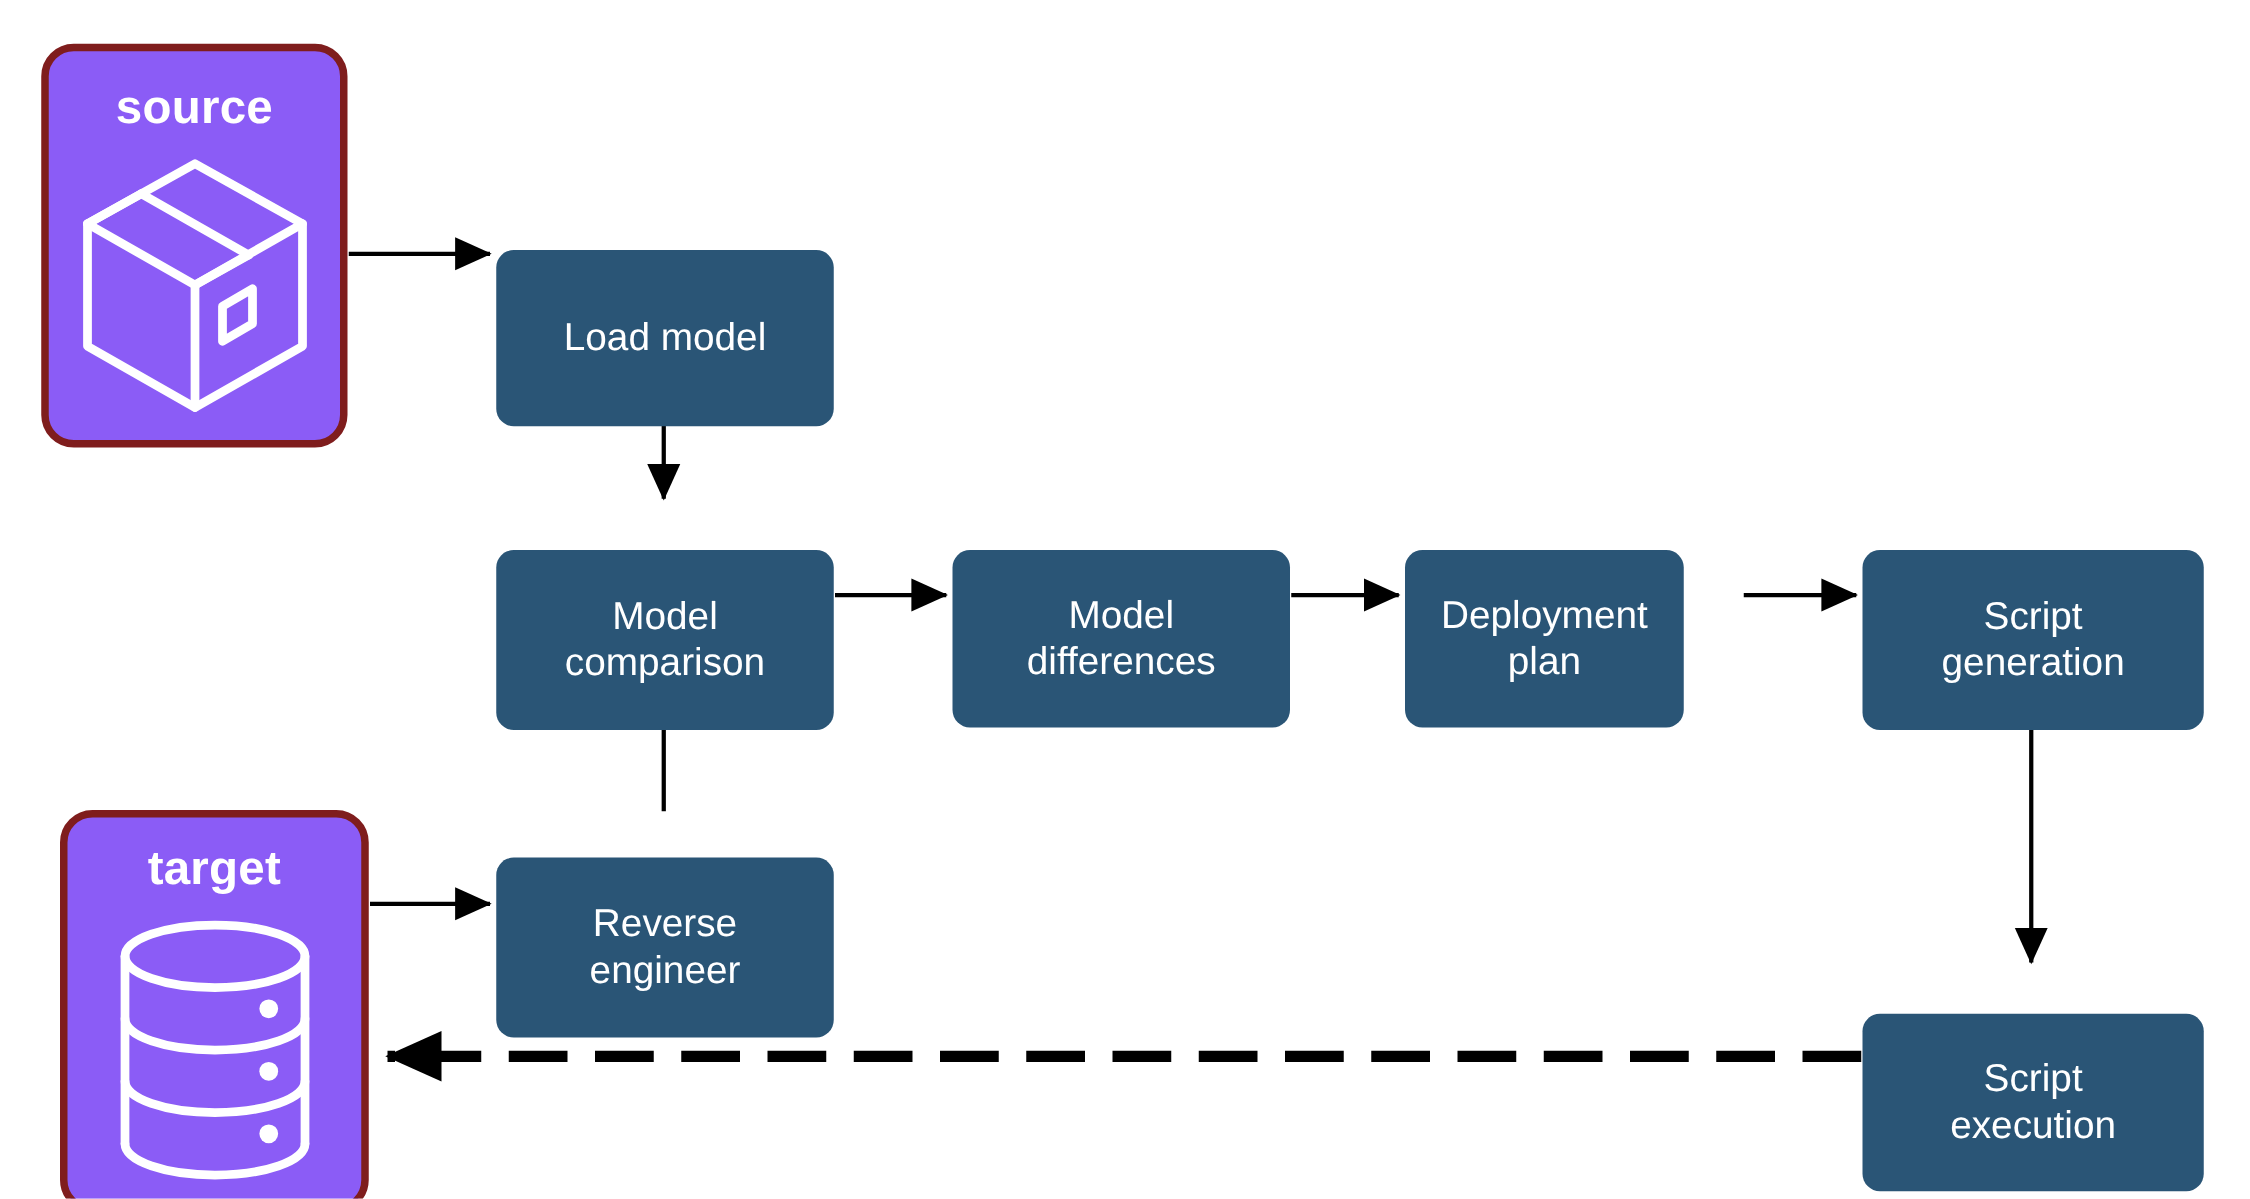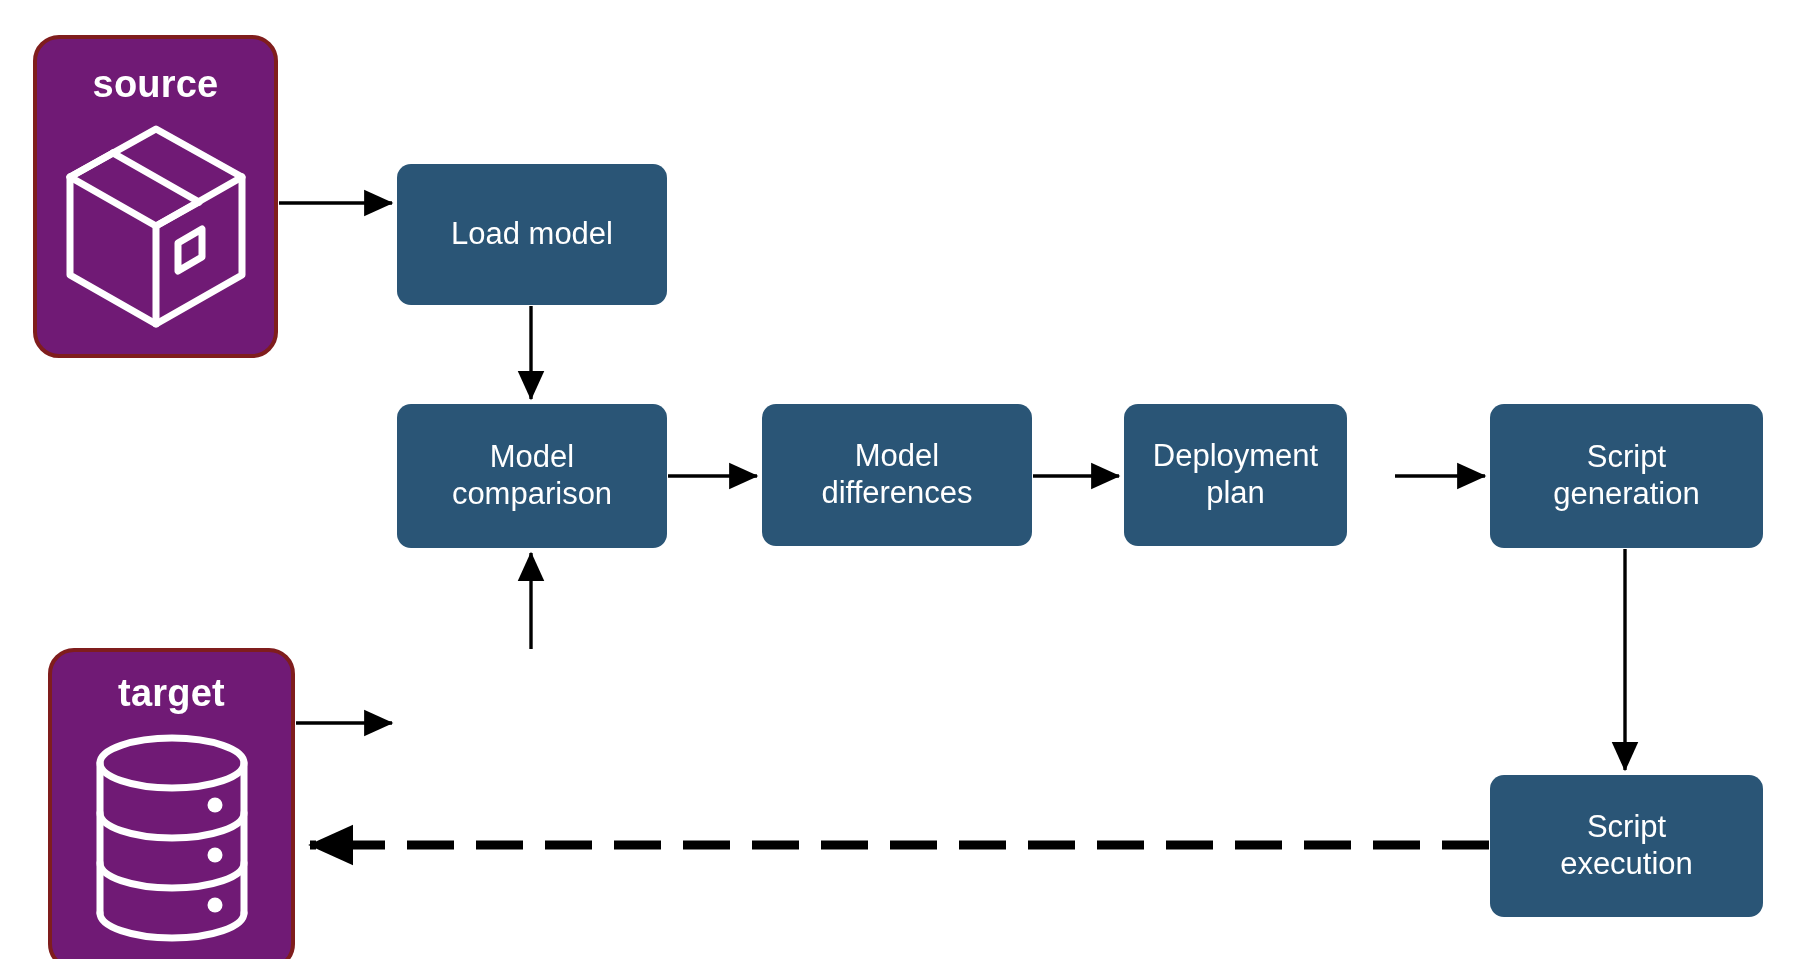--- a/index.html
+++ b/index.html
@@ -21,22 +21,22 @@
     position: absolute;
     left: 0;
     top: 0;
     width: 1800px;
     height: 959px;
     pointer-events: none;
   }
   .endpoint {
     position: absolute;
     border-radius: 26px;
-    background: #701a75;
-    border: 4px solid #7f1d1d;
+    background: #8b5cf6;
+    border: 6px solid #7f1d1d;
     box-sizing: border-box;
     display: flex;
     flex-direction: column;
     align-items: center;
   }
   .endpoint-label {
     color: #ffffff;
     font-weight: bold;
     font-size: 38px;
     letter-spacing: 0.2px;
@@ -52,20 +52,21 @@
     background: #2a5576;
     border-radius: 14px;
     display: flex;
     align-items: center;
     justify-content: center;
     text-align: center;
     color: #ffffff;
     font-size: 31px;
     line-height: 1.18;
     padding: 4px 10px;
+    margin-top: 36px;
   }
   .process-node span {
     display: block;
     white-space: pre-line;
   }
 </style>
 </head>
 <body>
 
 <div id="canvas">
@@ -152,19 +153,23 @@
   <div class="process-node" style="left:1124px; top:404px; width:223px; height:142px;">
     <span>Deployment
 plan</span>
   </div>
 
   <div class="process-node" style="left:1490px; top:404px; width:273px; height:144px;">
     <span>Script
 generation</span>
   </div>
 
+  <div class="process-node" style="left:397px; top:650px; width:270px; height:144px;">
+    <span>Reverse
+engineer</span>
+  </div>
 
   <div class="process-node" style="left:1490px; top:775px; width:273px; height:142px;">
     <span>Script
 execution</span>
   </div>
 
 </div>
 
 </body></html>

